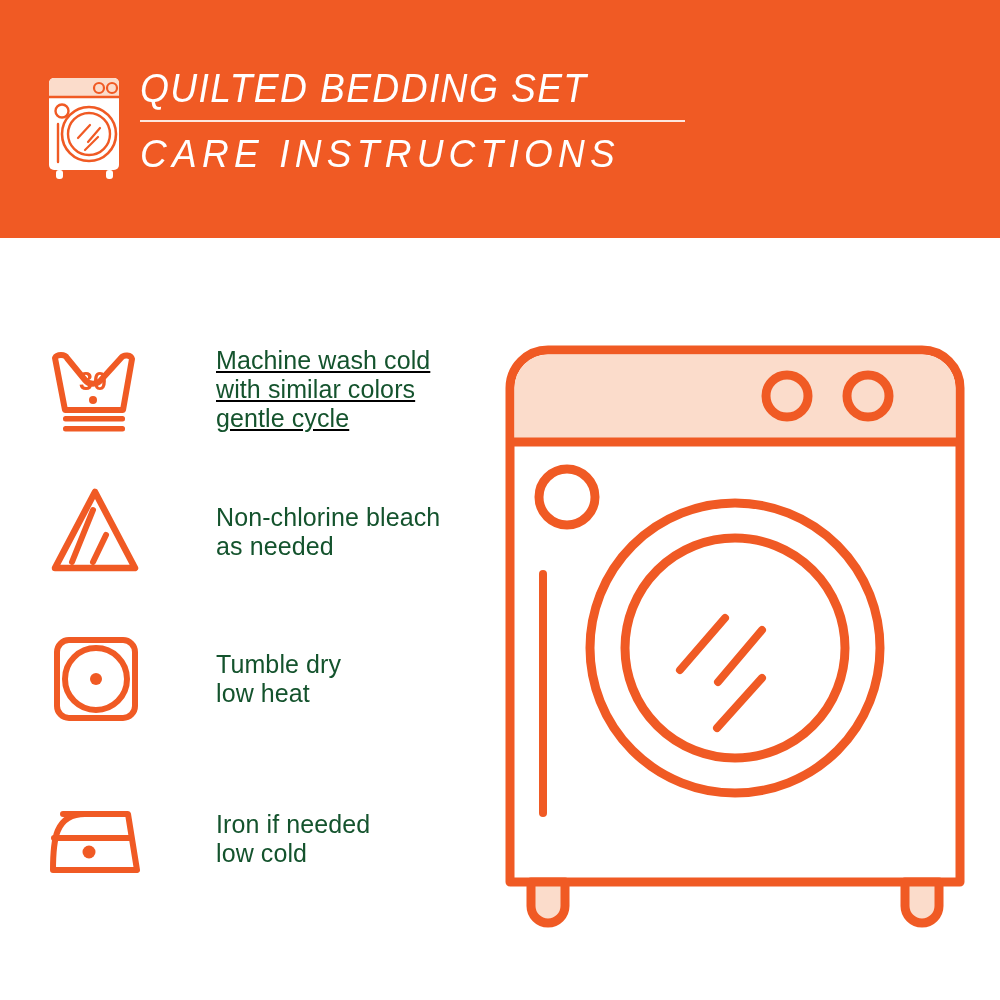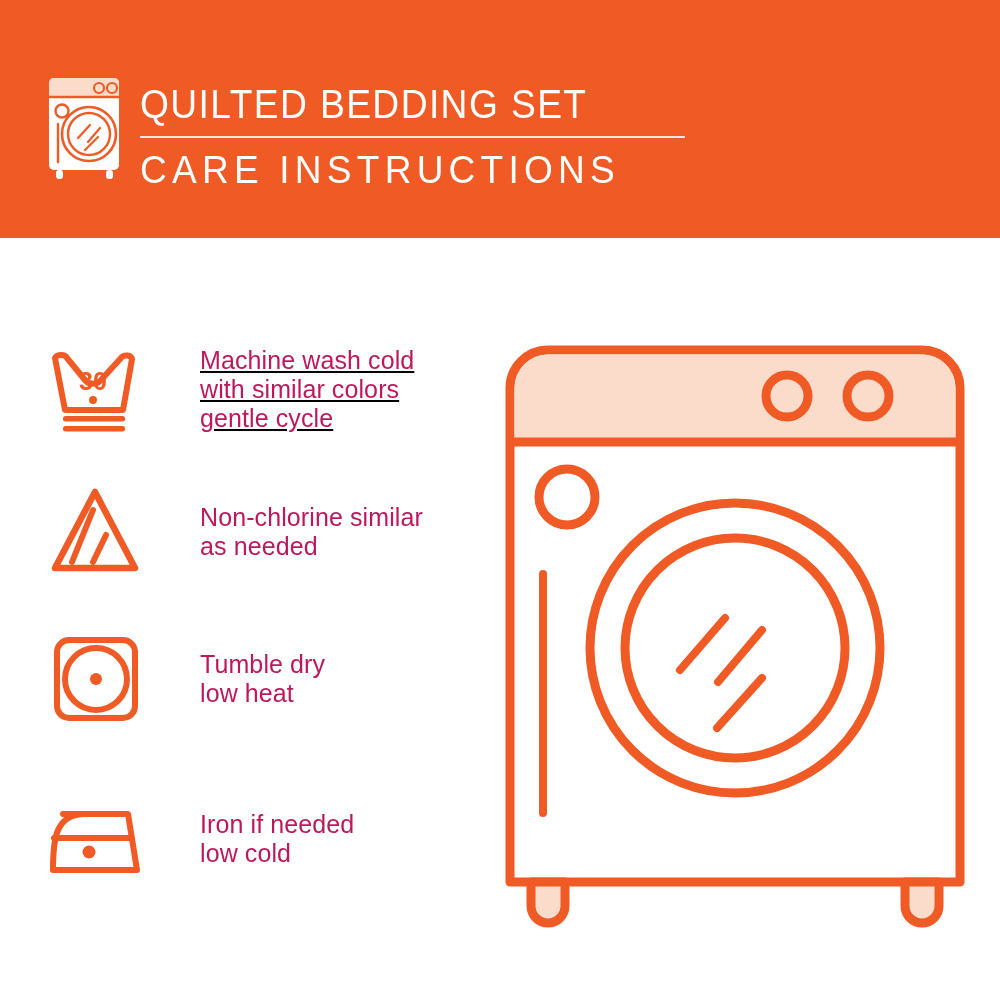--- a/index.html
+++ b/index.html
@@ -11,21 +11,21 @@
   }
   #page { position:relative; width:1000px; height:1000px; background:#ffffff; }
 
   
   .header {
     position:absolute; left:0; top:0; width:1000px; height:238px;
     background:#F05A24;
     display:flex; align-items:center;
   }
   .header-icon { position:absolute; left:44px; top:72px; width:82px; height:108px; }
-  .header-titles { position:absolute; left:140px; top:78px; width:560px; }
+  .header-titles { position:absolute; left:140px; top:62px; width:560px;font-style:italic; }
   .title-line1 {
     color:#ffffff;
     font-size:40px;
     font-weight:300;
     letter-spacing:1.5px;
     line-height:52px;
     white-space:nowrap;
     transform:scaleX(0.93);
     transform-origin:left center;
   }
@@ -51,22 +51,22 @@
   .care-item.i1 { top:242px; }
   .care-item.i2 { top:392px; }
   .care-item.i3 { top:550px; }
 
   .care-symbol {
     position:relative; width:120px; min-width:120px; height:110px;
     margin-left:45px;
     display:flex; align-items:flex-start; justify-content:flex-start;
   }
   .care-text {
-    margin-left:35px;
-    color:#be185d;
+    margin-left:51px;
+    color:#14532d;
     font-size:25px;
     font-weight:400;
     line-height:29px;
     letter-spacing:0.1px;
     padding-top:8px;
     white-space:pre-line;
   }
   .care-item.i1 .care-text { padding-top:23px; }
   .care-item.i2 .care-text { padding-top:20px; }
   .care-item.i3 .care-text { padding-top:22px; }
@@ -135,21 +135,21 @@
     </div>
 
     <div class="care-item i1">
       <div class="care-symbol">
         <svg viewBox="0 0 110 100" width="110" height="100">
           <path d="M50 12 L90 88 L10 88 Z" fill="none" stroke="#F05A24" stroke-width="6.5" stroke-linejoin="round"></path>
           <line x1="48" y1="30" x2="27" y2="82" stroke="#F05A24" stroke-width="6" stroke-linecap="round"></line>
           <line x1="61" y1="55" x2="48" y2="82" stroke="#F05A24" stroke-width="6" stroke-linecap="round"></line>
         </svg>
       </div>
-      <div class="care-text">Non-chlorine similar
+      <div class="care-text">Non-chlorine bleach
 as needed</div>
     </div>
 
     <div class="care-item i2">
       <div class="care-symbol">
         <svg viewBox="0 0 110 100" width="110" height="100">
           <rect x="12" y="10" width="78" height="78" rx="12" ry="12" fill="none" stroke="#F05A24" stroke-width="6"></rect>
           <circle cx="51" cy="49" r="31" fill="none" stroke="#F05A24" stroke-width="6"></circle>
           <circle cx="51" cy="49" r="6" fill="#F05A24"></circle>
         </svg>

